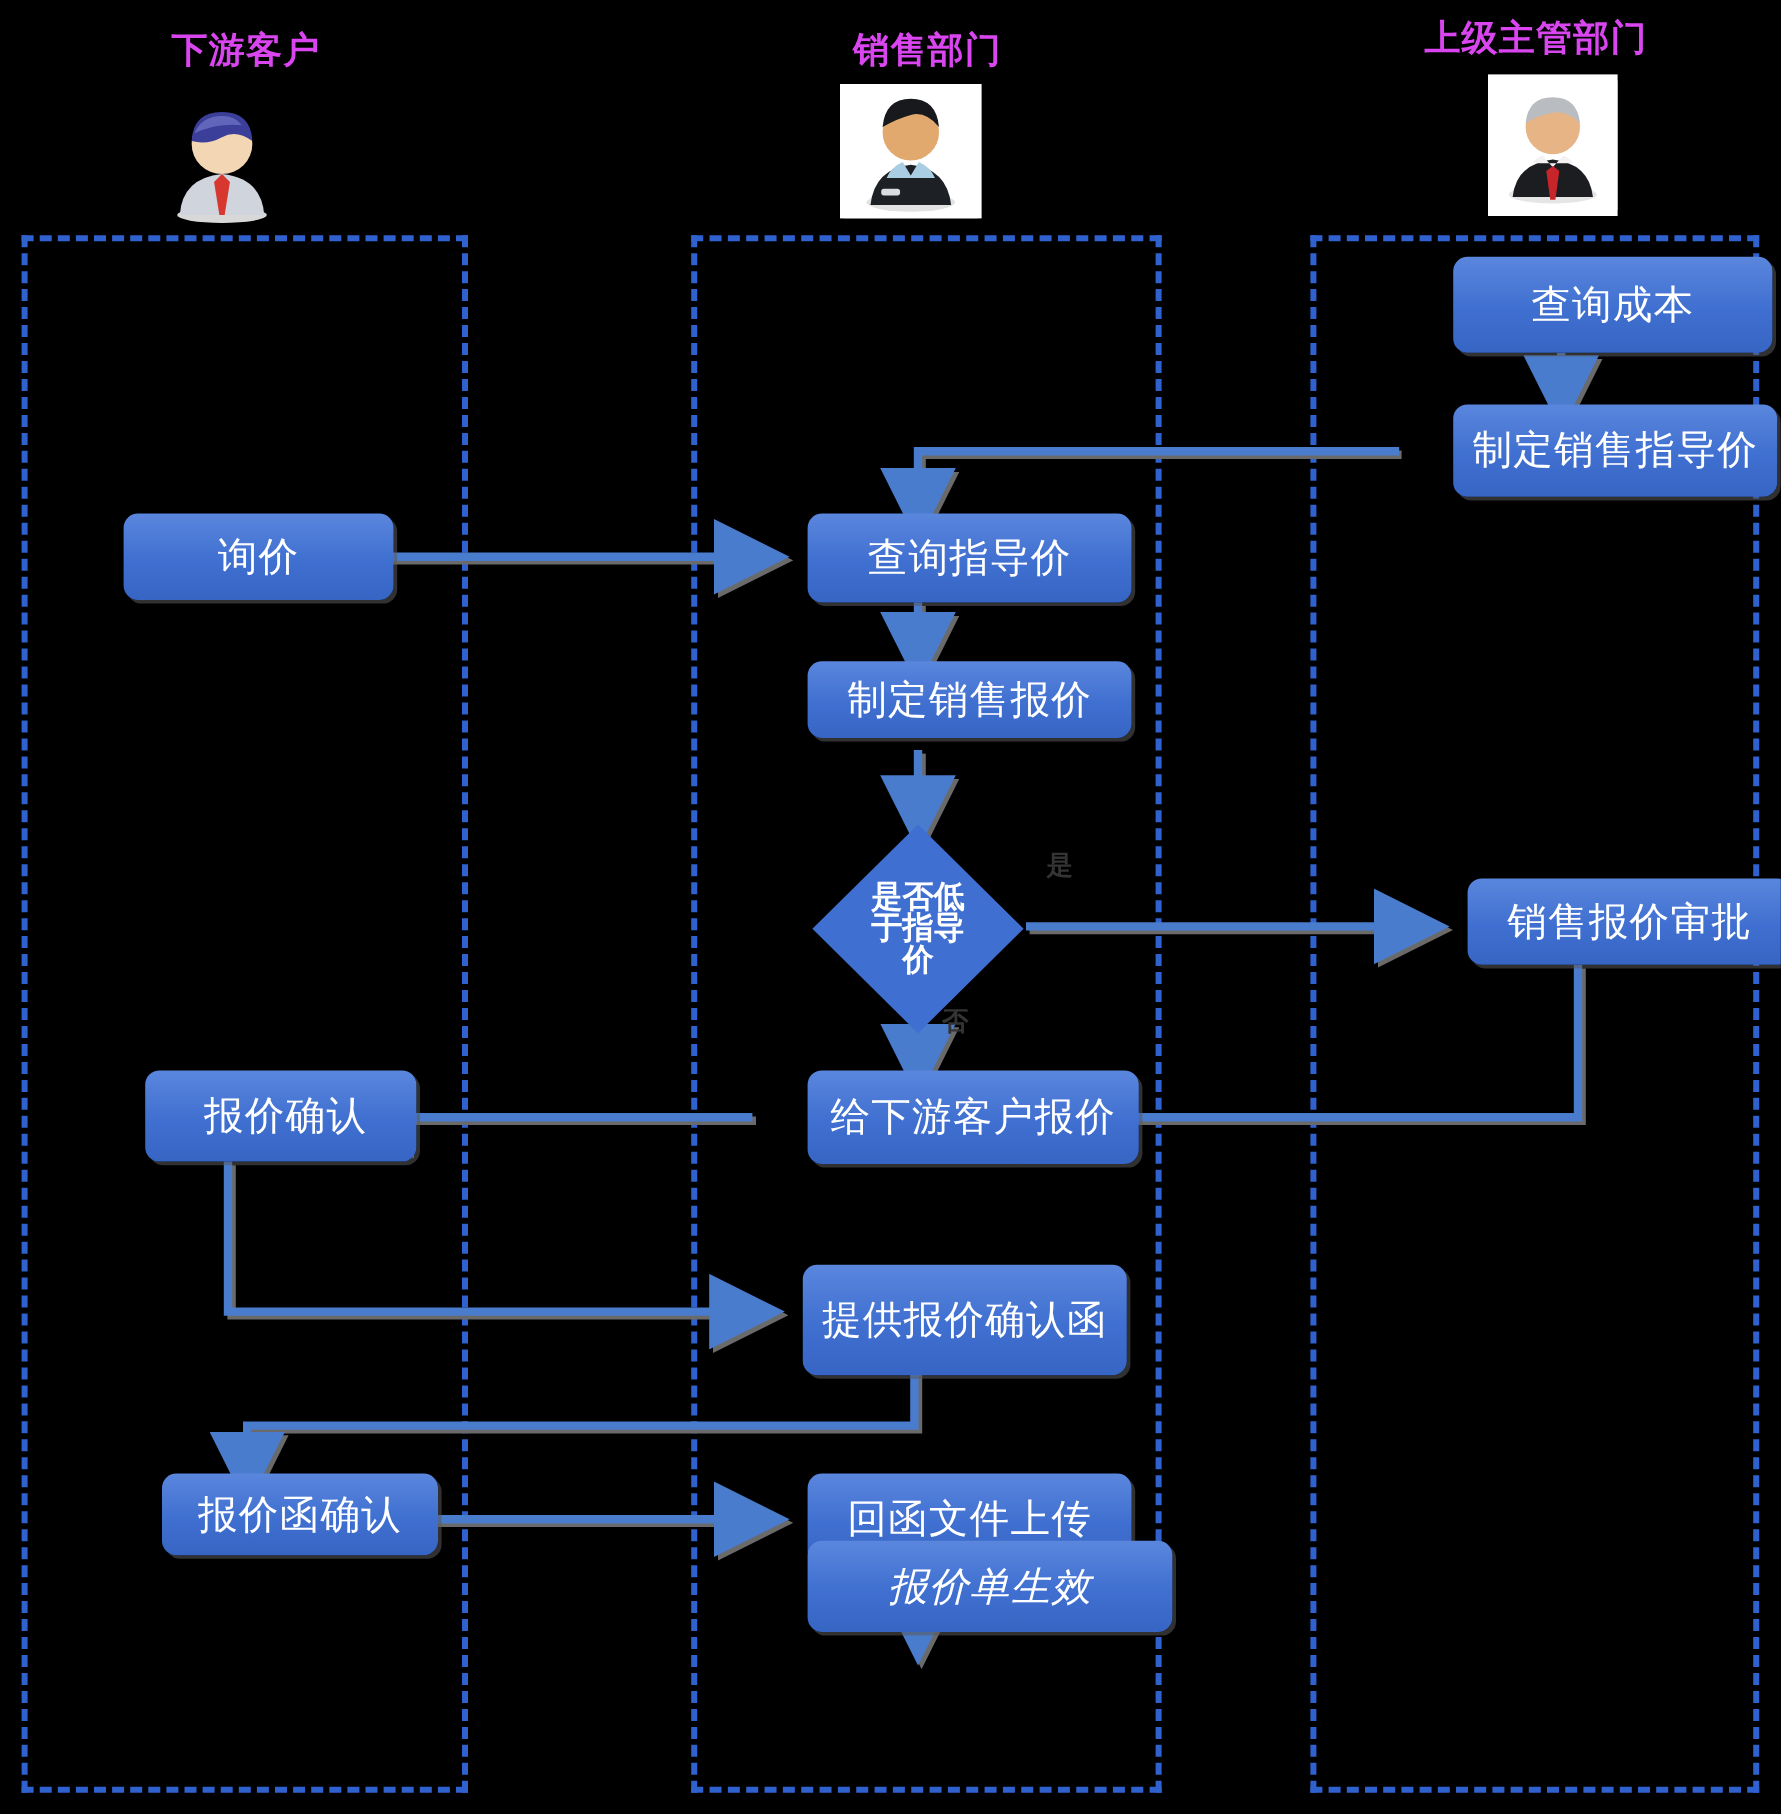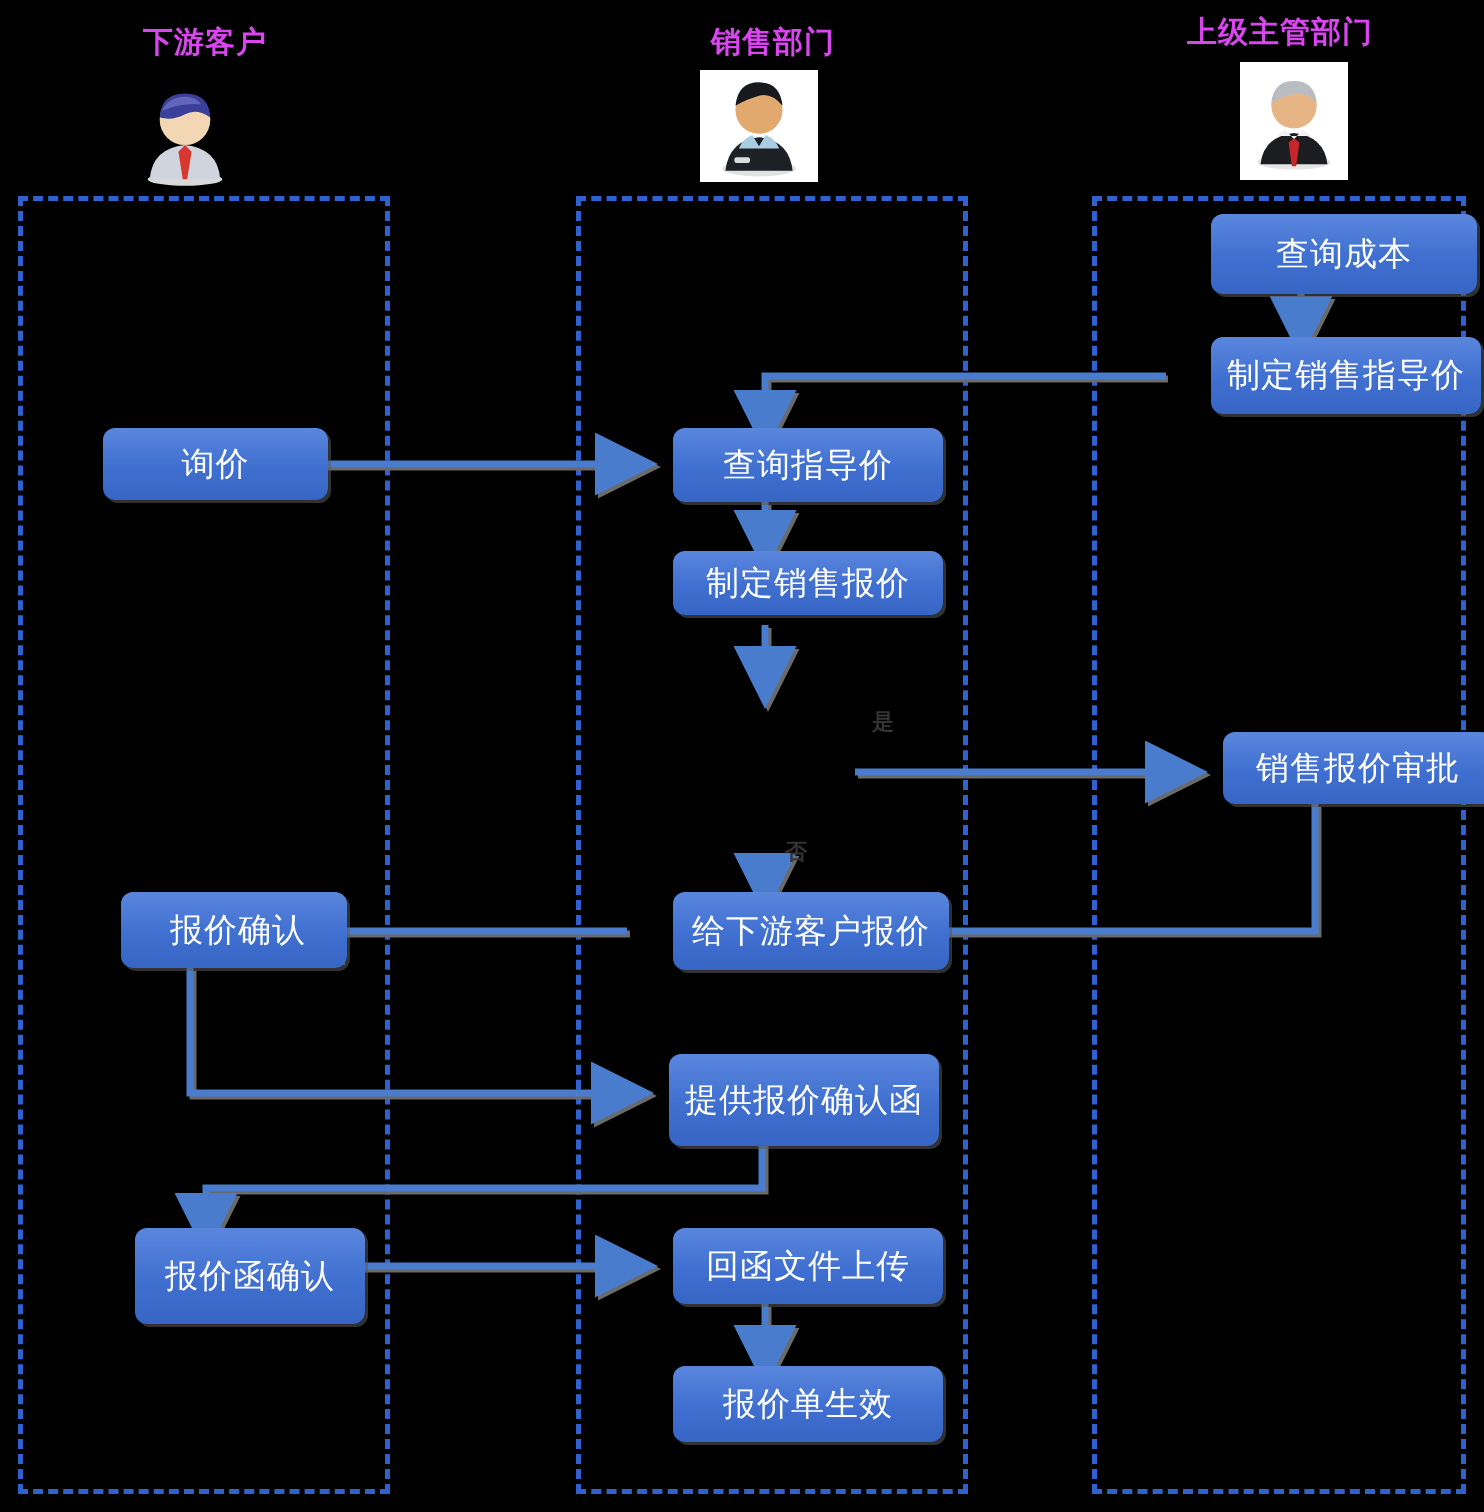--- a/index.html
+++ b/index.html
@@ -129,31 +129,37 @@
   <div class="node" style="left:1168px;top:214px;width:266px;height:80px;">查询成本</div>
 
   <div class="node" style="left:1168px;top:337px;width:270px;height:77px;">制定销售指导价</div>
 
   <div class="node" style="left:60px;top:428px;width:225px;height:72px;">询价</div>
 
   <div class="node" style="left:630px;top:428px;width:270px;height:74px;">查询指导价</div>
 
   <div class="node" style="left:630px;top:551px;width:270px;height:64px;">制定销售报价</div>
 
+  <div class="diamond-wrap" style="left:675px;top:685px;width:180px;height:178px;">
+    <svg class="diamond" viewBox="0 0 180 178">
+      <polygon points="90,2 178,89 90,176 2,89" fill="#3f6fd0"></polygon>
+    </svg>
+    <div class="diamond-label">是否低于指导价</div>
+  </div>
 
   <div class="node" style="left:1180px;top:732px;width:270px;height:72px;">销售报价审批</div>
 
   <div class="node" style="left:630px;top:892px;width:276px;height:78px;">给下游客户报价</div>
 
   <div class="node" style="left:78px;top:892px;width:226px;height:76px;padding-left:16px;">报价确认</div>
 
   <div class="node" style="left:626px;top:1054px;width:270px;height:92px;text-align:center;">提供报价确认函</div>
 
-  <div class="node" style="left:92px;top:1228px;width:230px;height:96px;">报价函确认</div>
+  <div class="node" style="left:92px;top:1228px;width:230px;height:68px;">报价函确认</div>
 
   <div class="node" style="left:630px;top:1228px;width:270px;height:76px;">回函文件上传</div>
 
-  <div class="node" style="left:630px;top:1366px;width:270px;height:76px;">报价单生效</div>
+  <div class="node" style="left:630px;top:1284px;width:304px;height:76px;font-style:italic;">报价单生效</div>
 
   <div class="edge-label" style="left:872px;top:710px;width:40px;">是</div>
   <div class="edge-label" style="left:785px;top:840px;width:40px;">否</div>
 
 </div>
 
 </body></html>

